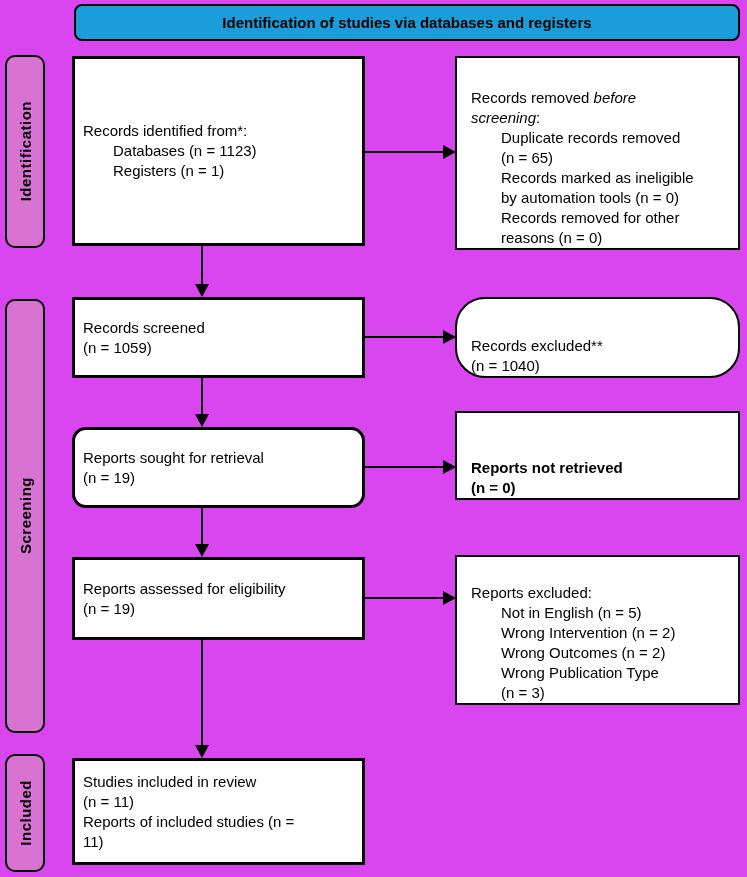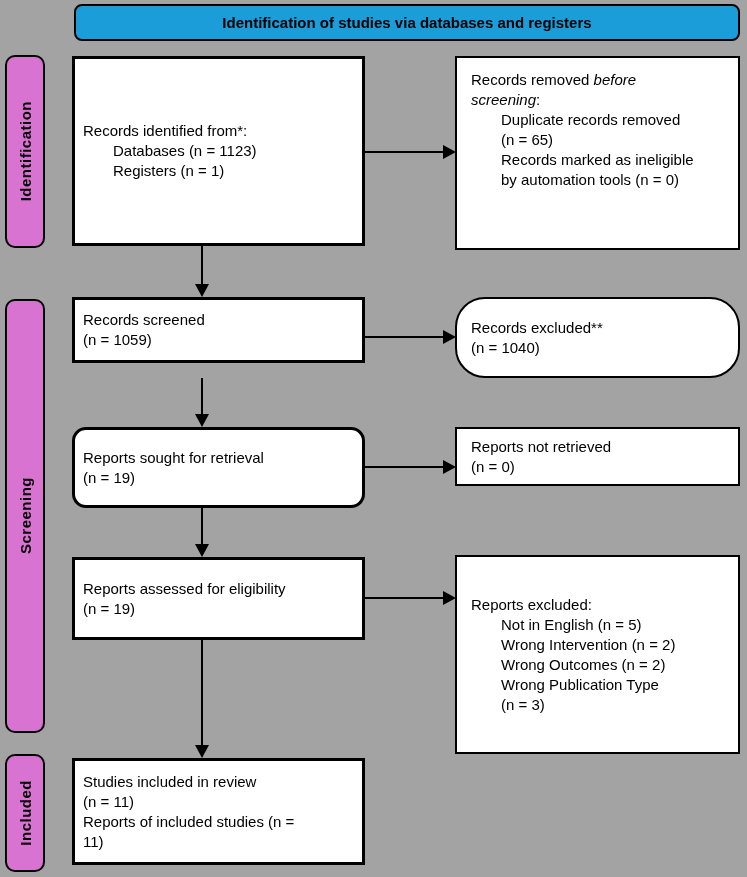--- a/index.html
+++ b/index.html
@@ -1,19 +1,19 @@
 <!DOCTYPE html>
 <html style="--banner-bg: #1B9DD9; --stage-bg: #D873D2; --line-color: #000000;"><head>
 <meta charset="utf-8">
 <style>
   html,body{margin:0;padding:0;background:#ffffff;}
   .canvas{
     position:relative;
     width:747px;height:877px;
-    background:#a3a3a3;
+    background:#d946ef;
     font-family:"Liberation Sans","DejaVu Sans",sans-serif;
     color:#000000;
     overflow:hidden;
   }
 
   
   .banner{
     position:absolute;left:74px;top:4px;width:666px;height:37px;
     background:var(--banner-bg,#1B9DD9);
     border:2px solid var(--line-color,#000);
@@ -44,29 +44,29 @@
   }
 
   
   .box{
     position:absolute;background:#ffffff;
     box-sizing:border-box;
     font-size:15px;line-height:20px;
     display:flex;flex-direction:column;justify-content:center;
   }
   .box.leftcol{left:72px;width:293px;border:3px solid var(--line-color,#000);padding-left:8px;padding-right:6px;}
-  .box.rightcol{left:455px;width:285px;border:2px solid var(--line-color,#000);padding-left:14px;padding-right:6px;}
+  .box.rightcol{left:455px;width:285px;border:2px solid var(--line-color,#000);padding-left:14px;padding-right:6px;justify-content:flex-end;}
   .box-identified{top:56px;height:190px;}
   .box-removed{top:56px;height:194px;justify-content:flex-start;padding-top:12px;}
-  .box-screened{top:297px;height:66px;}
+  .box-screened{top:297px;height:81px;}
   .box-excluded{top:297px;height:81px;border-radius:30px;}
   .box-sought{top:427px;height:81px;border-radius:14px;}
-  .box-notretrieved{top:427px;height:59px;}
+  .box-notretrieved{top:411px;height:89px;font-weight:bold;}
   .box-assessed{top:557px;height:83px;}
-  .box-reports-excluded{top:555px;height:199px;}
+  .box-reports-excluded{top:555px;height:150px;}
   .box-included{top:758px;height:107px;}
 
   .line{white-space:pre-line;}
   .indent{padding-left:30px;}
   em{font-style:italic;}
 
   
   .vline{position:absolute;width:2px;background:var(--line-color,#000);left:201px;}
   .vhead{position:absolute;left:195px;width:0;height:0;
     border-left:7px solid transparent;border-right:7px solid transparent;
@@ -101,20 +101,22 @@
     <div class="line indent">Registers (n = 1)</div>
   </div>
 
   <div class="box rightcol box-removed">
     <div class="line"><span>Records removed </span><em>before</em></div>
     <div class="line"><em>screening</em><span>:</span></div>
     <div class="line indent">Duplicate records removed
 (n = 65)</div>
     <div class="line indent">Records marked as ineligible
 by automation tools (n = 0)</div>
+    <div class="line indent">Records removed for other
+reasons (n = 0)</div>
   </div>
 
   <div class="box leftcol box-screened">
     <div class="line">Records screened</div>
     <div class="line">(n = 1059)</div>
   </div>
   <div class="box rightcol box-excluded">
     <div class="line">Records excluded**</div>
     <div class="line">(n = 1040)</div>
   </div>

